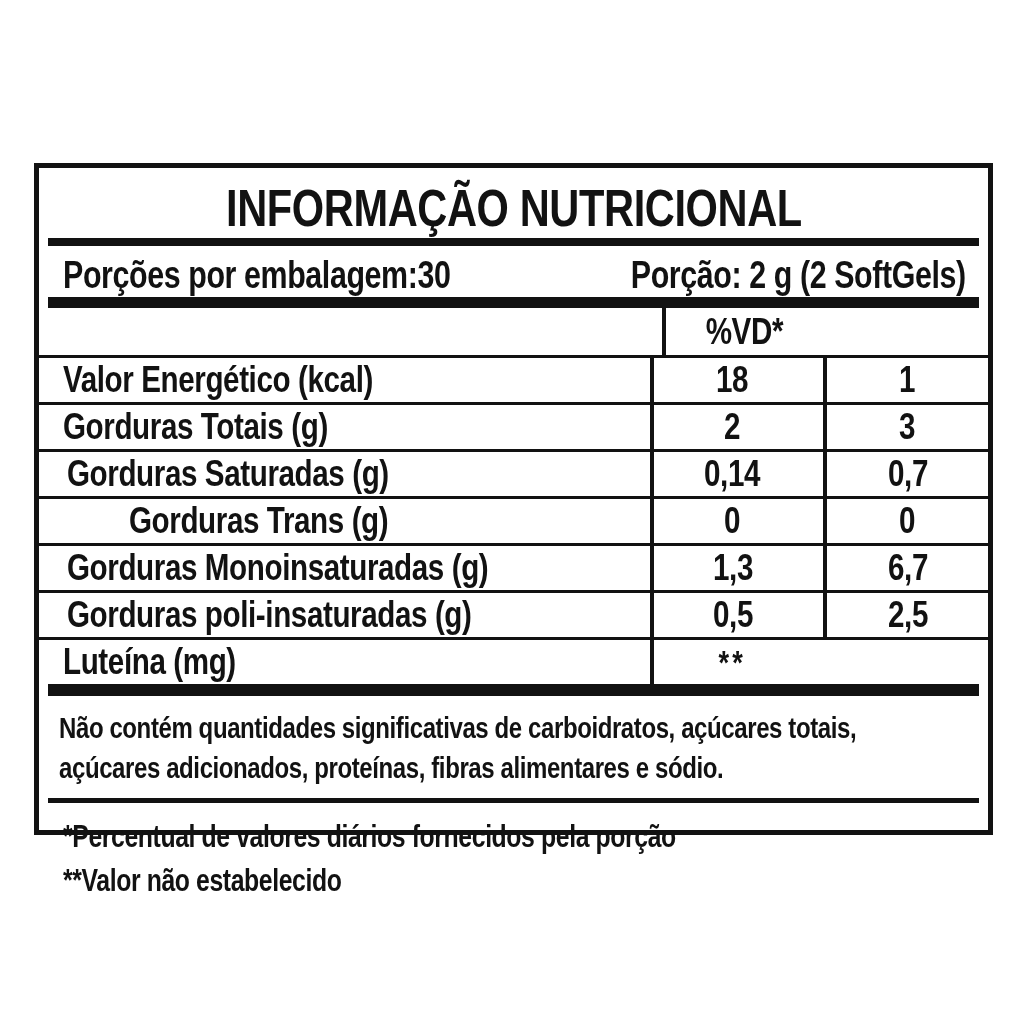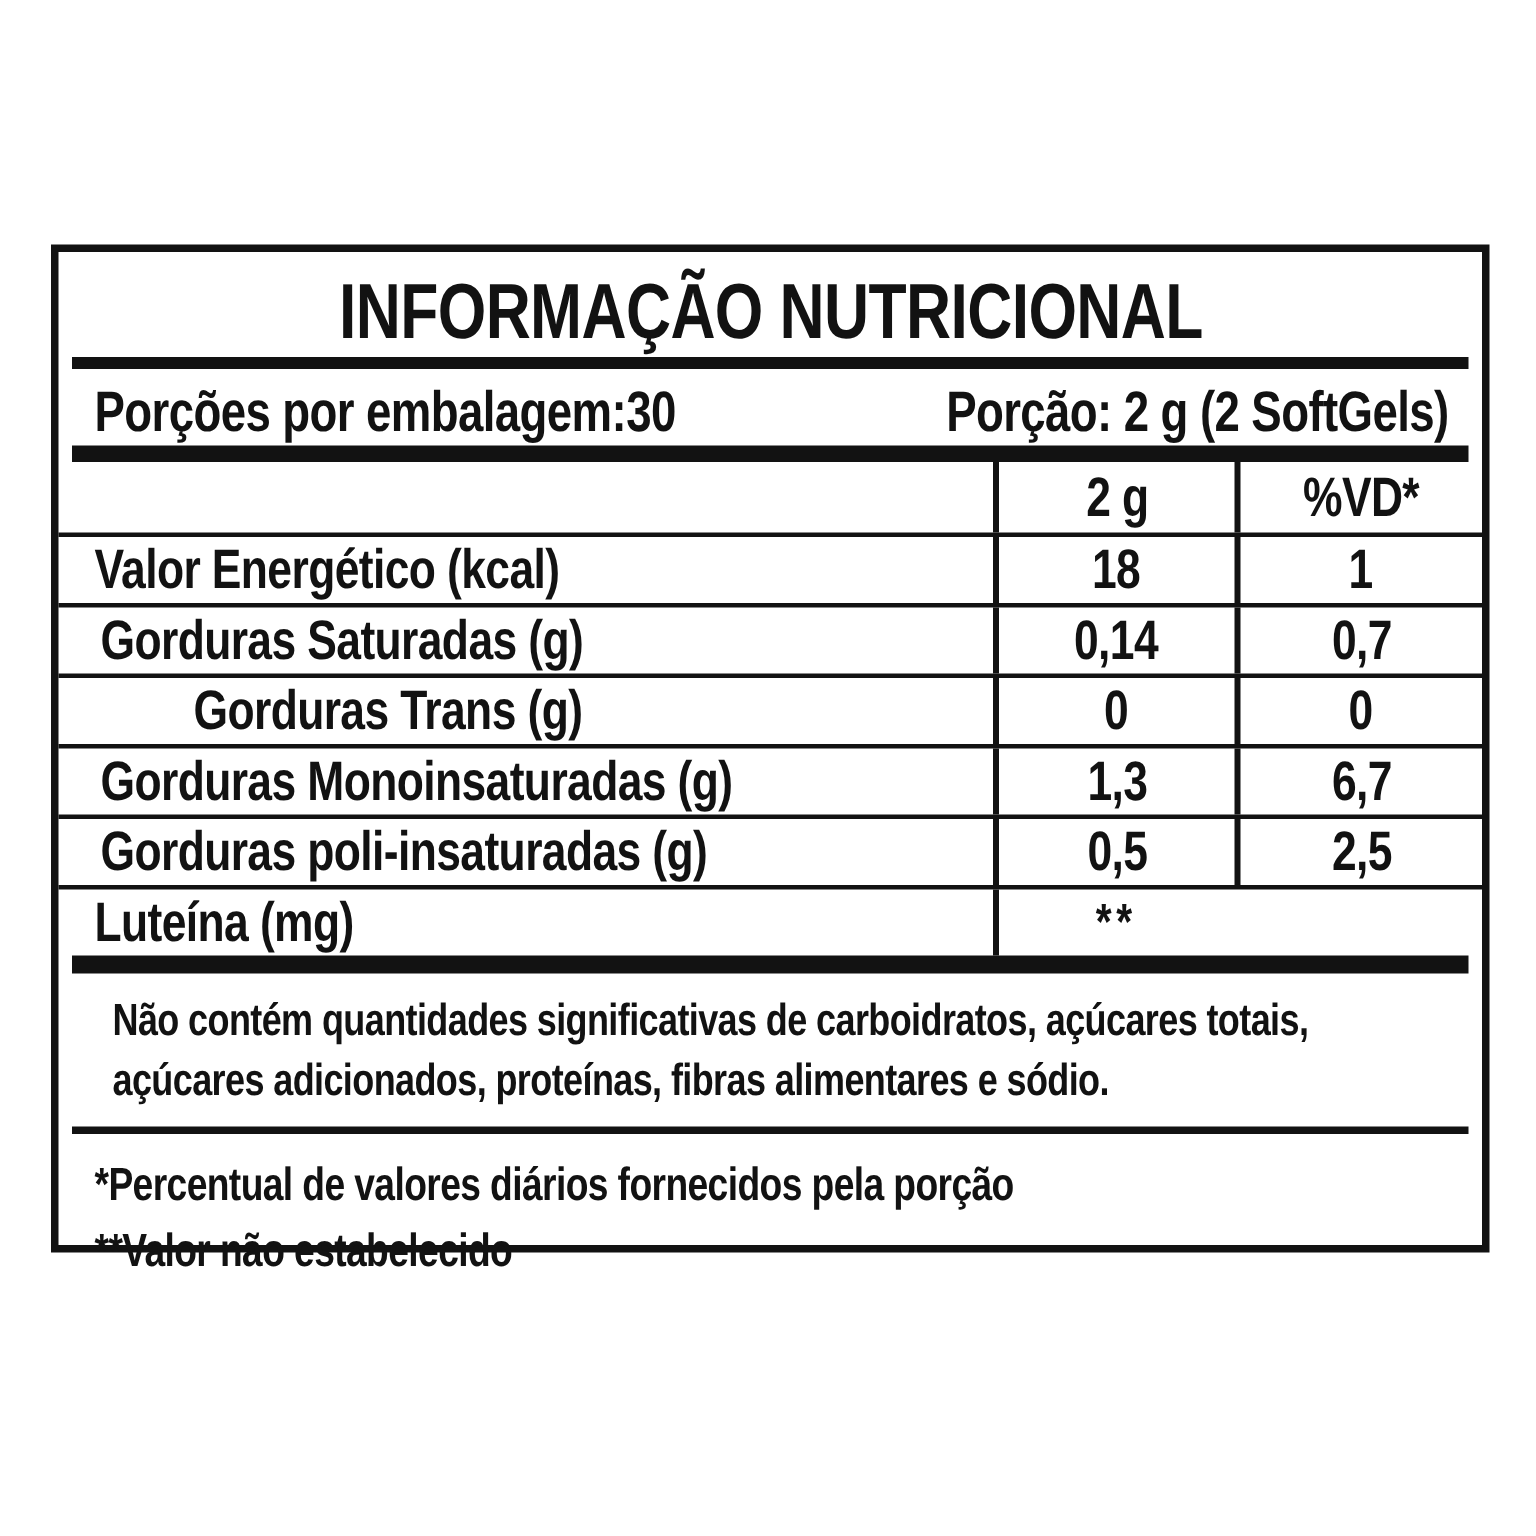--- a/index.html
+++ b/index.html
@@ -69,35 +69,35 @@
   
   .ntable { flex: none; }
   .nrow {
     display: grid;
     grid-template-columns: 1fr 161px 165px;
     height: 47px;
     align-items: center;
     font-size: 37px;
     font-weight: bold;
   }
-  .nrow + .nrow { border-top: 3px solid #121212; }
+  .nrow + .nrow { border-top: 3px solid #121212; gap: 12px; }
   .cell { height: 100%; display: flex; align-items: center; }
   .cell.lab { justify-content: flex-start; padding-left: 24px; }
   .cell.lab.i1 { padding-left: 28px; }
   .cell.lab.i1t { padding-left: 90px; }
   .cell.val {
     justify-content: center;
     border-left: 4px solid #121212;
   }
   .hdr .cell.val { font-size: 37px; }
   .stars { letter-spacing: 4px; font-size: 34px; }
 
   .note-sec {
     flex: none;
-    padding: 12px 0 10px 36px;
+    padding: 12px 0 10px 20px;
     font-size: 30px;
     font-weight: bold;
     line-height: 40px;
   }
   .note-sec .line { display: block; }
 
   .footnotes {
     flex: none;
     padding: 12px 0 0 24px;
     font-size: 31px;
@@ -122,39 +122,47 @@
     <span class="cx cx-r">Porção: 2 g (2 SoftGels)</span>
   </div>
 
   <div class="rule bar-11"></div>
 
   <div class="ntable">
 
     <div class="nrow hdr">
       <div class="cell lab"></div>
       <div class="cell val">
-        <span class="cx cx-c">2 g</span>
-      </div>
-      <div class="cell val">
         <span class="cx cx-c">%VD*</span>
       </div>
     </div>
 
     <div class="nrow">
       <div class="cell lab">
           <span class="cx cx-l">Valor Energético (kcal)</span>
         </div>
       <div class="cell val">
           <span class="cx cx-c">18</span>
         </div>
       <div class="cell val">
           <span class="cx cx-c">1</span>
         </div>
     </div>
 
+    <div class="nrow">
+      <div class="cell lab">
+          <span class="cx cx-l">Gorduras Totais (g)</span>
+        </div>
+      <div class="cell val">
+          <span class="cx cx-c">2</span>
+        </div>
+      <div class="cell val">
+          <span class="cx cx-c">3</span>
+        </div>
+    </div>
 
     <div class="nrow">
       <div class="cell lab i1">
           <span class="cx cx-l">Gorduras Saturadas (g)</span>
         </div>
       <div class="cell val">
           <span class="cx cx-c">0,14</span>
         </div>
       <div class="cell val">
           <span class="cx cx-c">0,7</span>

